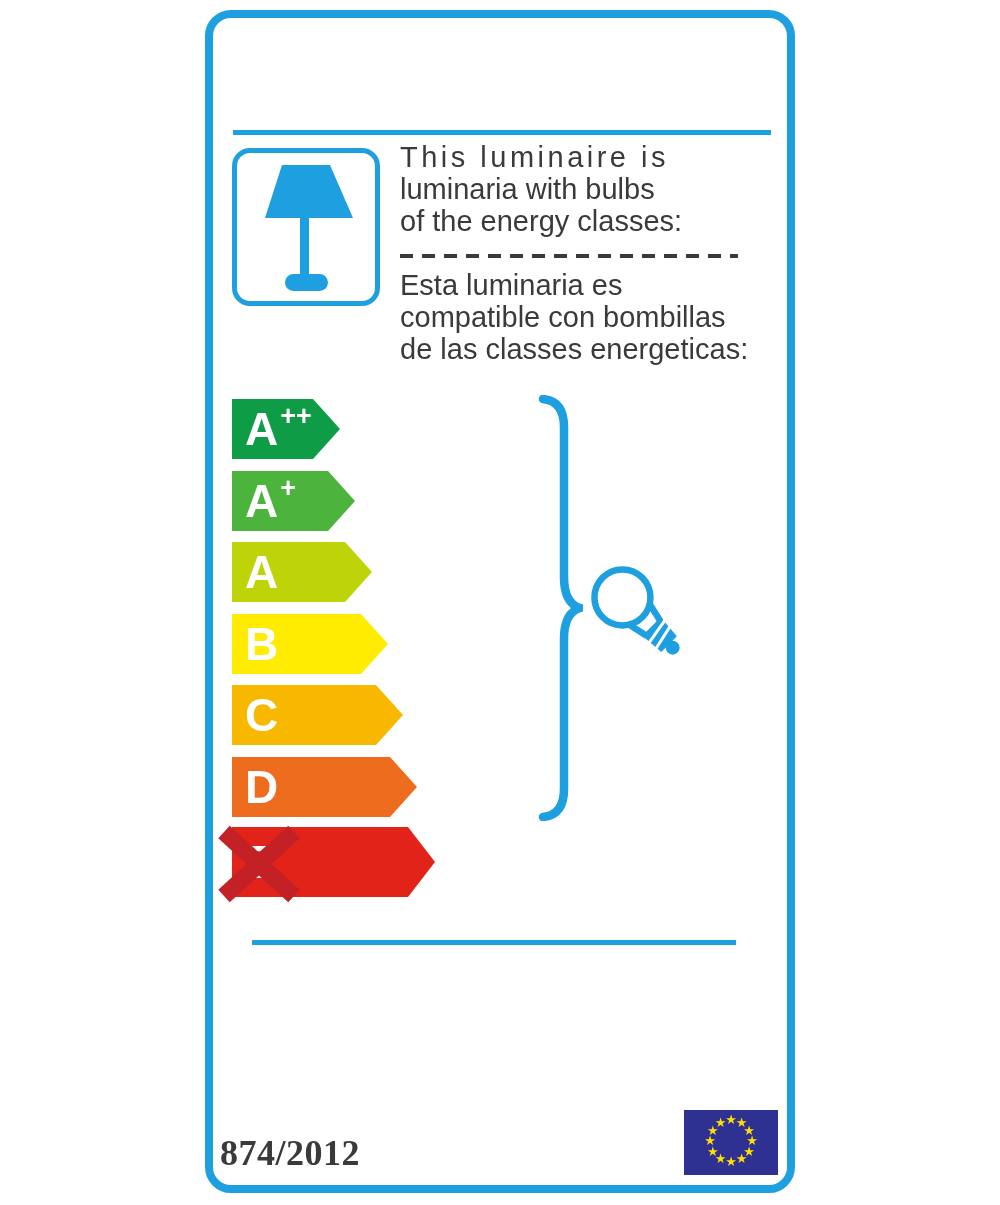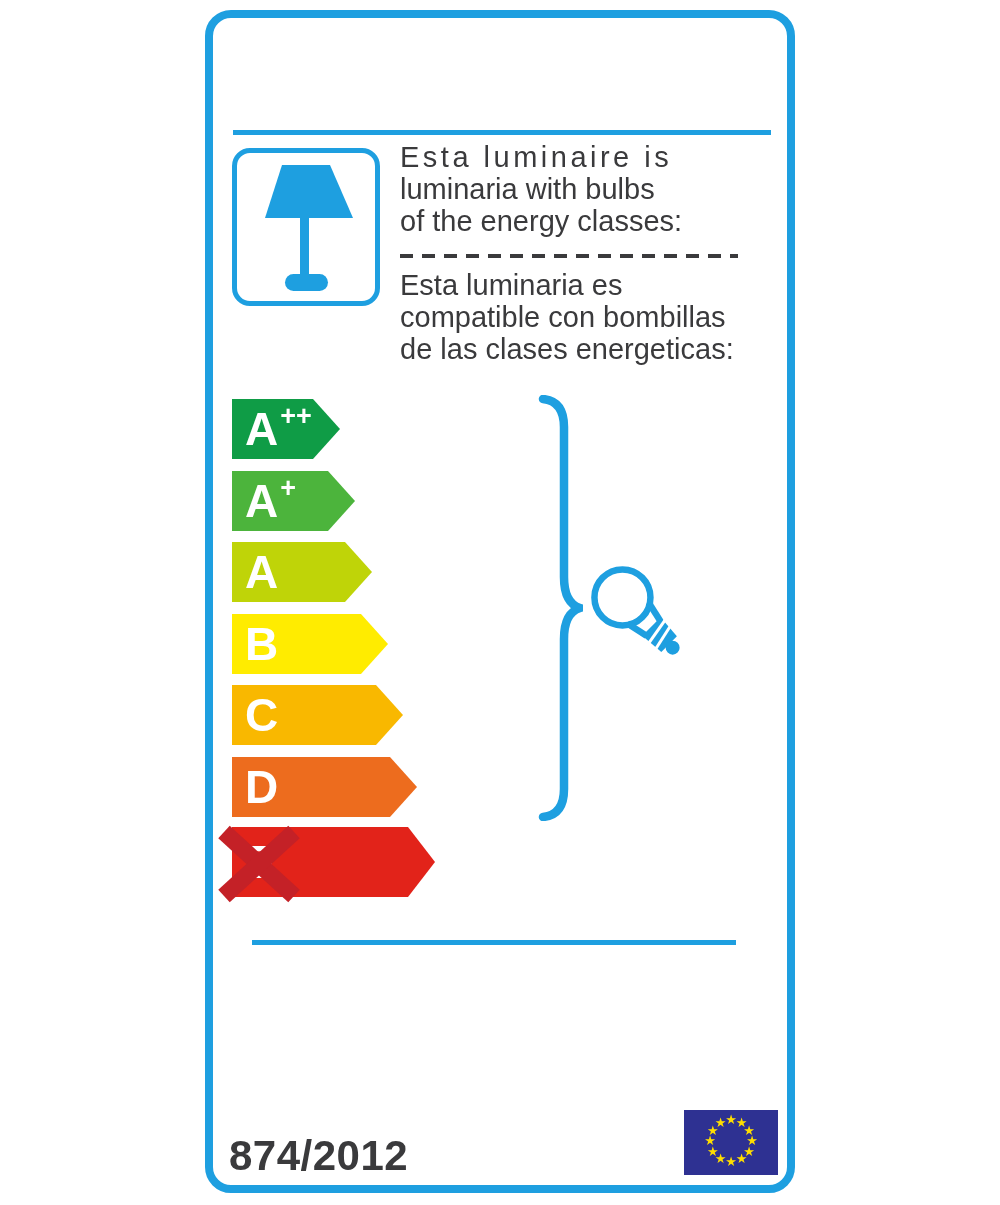--- a/index.html
+++ b/index.html
@@ -56,21 +56,21 @@
   }
   .cross{position:absolute;left:216px;top:824px;width:86px;height:80px;}
 
   .brace{position:absolute;left:537px;top:395px;color:var(--accent,#1E9FE0);}
   .bulb{
     position:absolute;left:596px;top:551px;color:var(--accent,#1E9FE0);
     transform:rotate(-45deg);
   }
 
   .reg{
-    position:absolute;left:229px;top:1132px;font-size:42px;font-weight:bold;letter-spacing:0.5px;
+    position:absolute;left:220px;top:1132px;font-size:36px;font-weight:bold;letter-spacing:0.5px;font-family:Liberation Serif, serif;
   }
   .flag{position:absolute;left:684px;top:1110px;width:94px;height:65px;}
   .flag .star{
     position:absolute;font-size:13px;line-height:1;transform:translate(-50%,-50%);
   }
 </style>
 </head>
 <body>
 
 <div class="canvas">
@@ -80,27 +80,27 @@
   <div class="rule rule-top"></div>
 
   <div class="lamp-box">
     <svg width="138" height="148" viewBox="0 0 138 148">
       <polygon points="45,12 93,12 116,65 28,65" fill="currentColor"></polygon>
       <rect x="63" y="65" width="9" height="60" fill="currentColor"></rect>
       <rect x="48" y="121" width="43" height="17" rx="8.5" fill="currentColor"></rect>
     </svg>
   </div>
 
-  <div class="intro-line1">Esta luminaire is</div>
+  <div class="intro-line1">This luminaire is</div>
   <div class="intro-rest">luminaria with bulbs
 of the energy classes:</div>
   <div class="dashes"></div>
   <div class="intro-es">Esta luminaria es
 compatible con bombillas
-de las clases energeticas:</div>
+de las classes energeticas:</div>
 
   <div class="arrow r0" style="background: rgb(15, 156, 70); width: 108px;">
     <span class="letter">A</span>
       <span class="sup">++</span>
   </div>
   <div class="arrow r1" style="background: rgb(76, 180, 60); width: 123px;">
     <span class="letter">A</span>
       <span class="sup">+</span>
   </div>
   <div class="arrow r2" style="background: rgb(191, 212, 8); width: 140px;">

